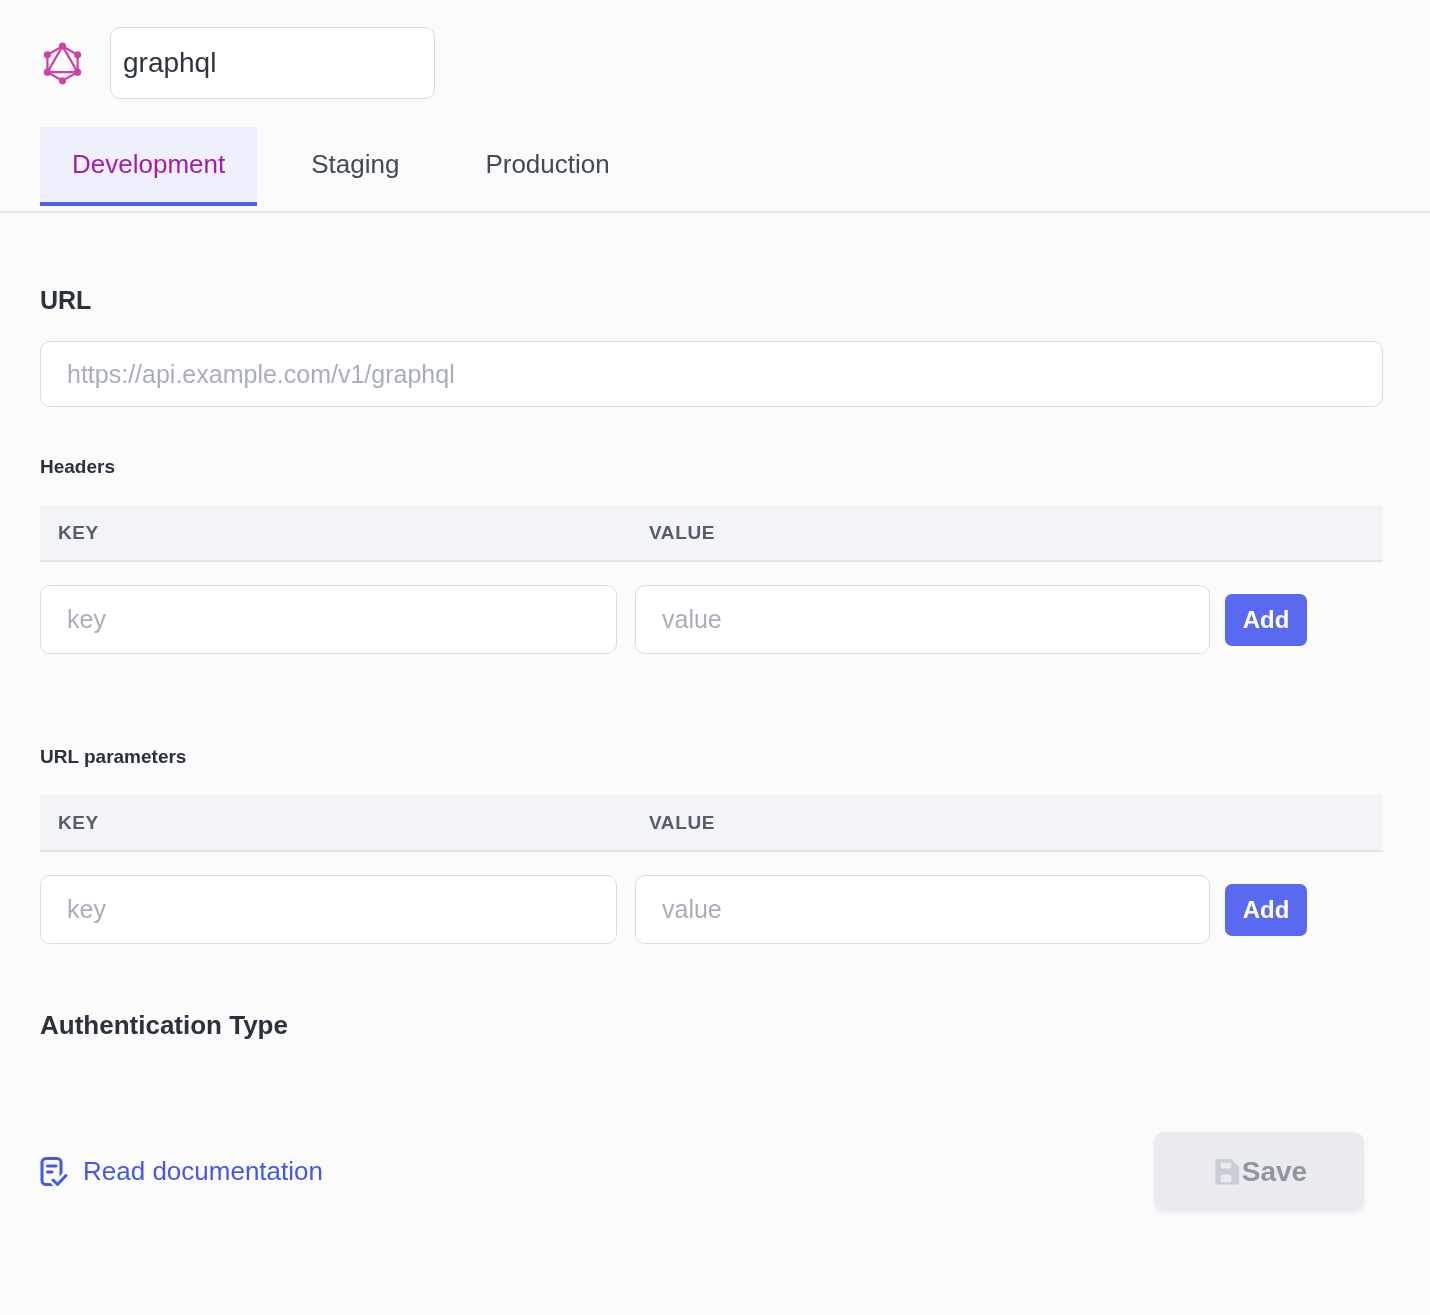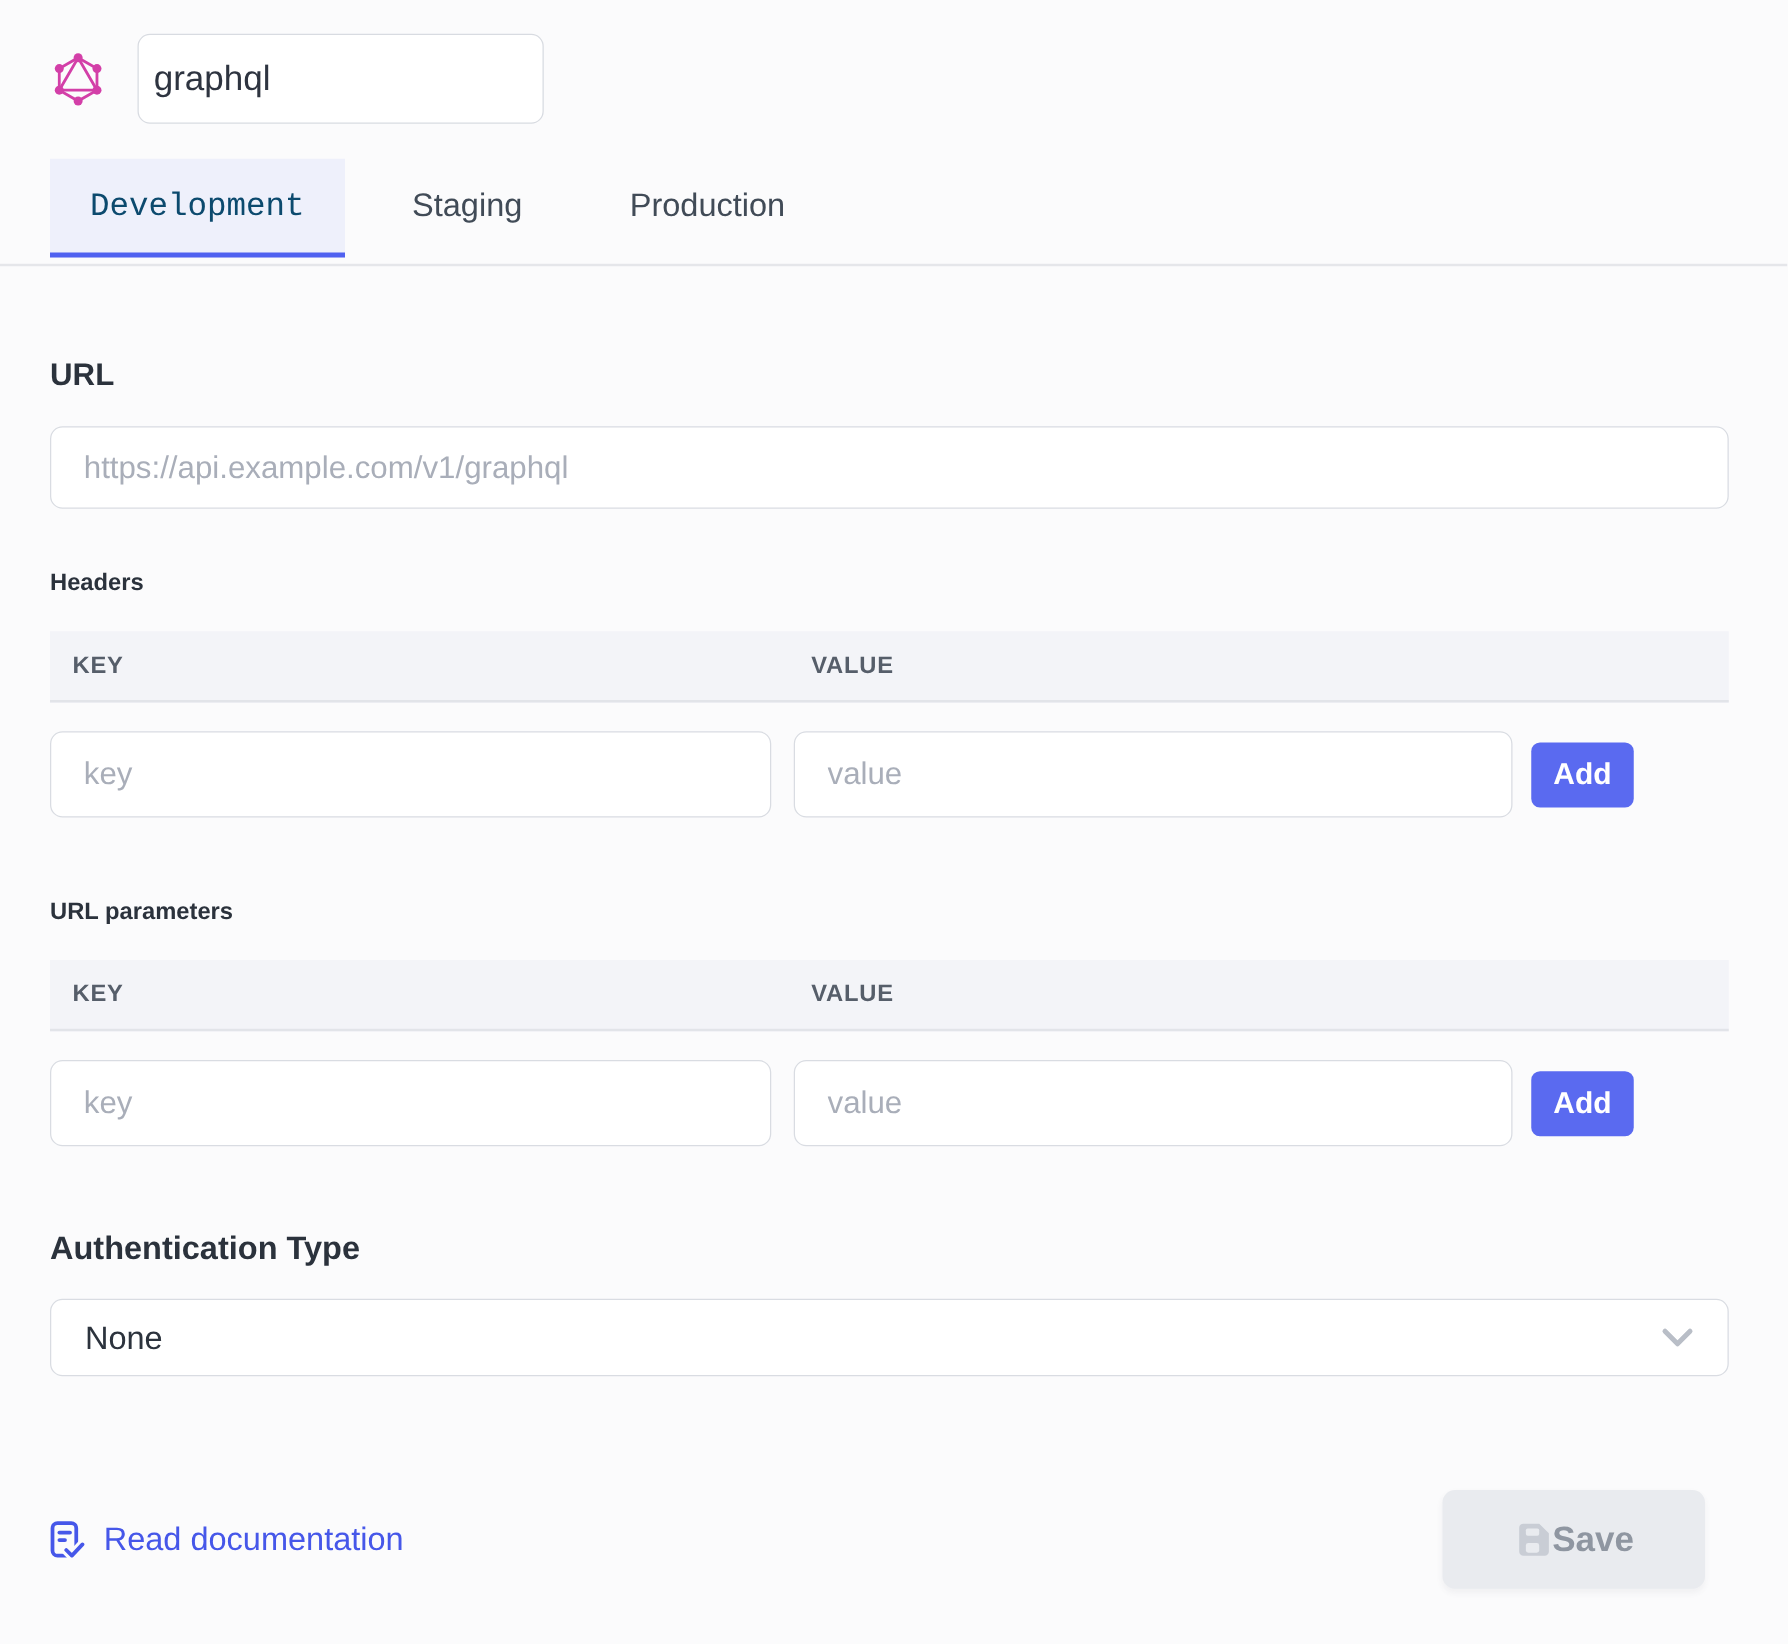--- a/index.html
+++ b/index.html
@@ -42,24 +42,23 @@
     align-items: center;
     padding: 0 32px;
     margin-right: 22px;
     font-size: 26px;
     color: #414b57;
     border-bottom: 4px solid transparent;
     cursor: pointer;
     white-space: nowrap;
   }
   .tab.active {
-    color: #0c4a6e;
+    color: #a21caf;
     background: #eef0fb;
     border-bottom-color: #5061f0;
-    font-family: Liberation Mono, monospace;
   }
   .tabs-divider {
     margin-top: 5px;
     height: 2px;
     width: 100%;
     background: #e5e6ea;
   }
   
   .content { padding: 0 47px 0 40px; }
   .field-label {
@@ -116,21 +115,21 @@
     width: 82px; height: 52px;
     border: none;
     border-radius: 7px;
     background: #5a6af0;
     color: #ffffff;
     font-family: "Liberation Sans", sans-serif;
     font-size: 24px;
     font-weight: 700;
     cursor: pointer;
   }
-  .lbl-params { margin-top: 65px; }
+  .lbl-params { margin-top: 92px; }
   .lbl-auth { margin-top: 66px; font-size: 26px; }
   
   .select {
     margin-top: 25px;
     height: 62px;
     width: 100%;
     background: #ffffff;
     border: 1px solid #d9dce2;
     border-radius: 10px;
     display: flex;
@@ -226,26 +225,20 @@
     <div class="col-key"><span class="kv-col-label">KEY</span></div>
     <div class="col-value"><span class="kv-col-label">VALUE</span></div>
   </div>
   <div class="kv-row">
     <input class="text-input kv-key-input" type="text" placeholder="key" style="">
     <input class="text-input kv-value-input" type="text" placeholder="value" style="">
     <button class="add-button">Add</button>
   </div>
 
   <div class="field-label lbl-auth">Authentication Type</div>
-  <div class="select">
-    <span class="select-value">None</span>
-    <svg class="chevron" viewBox="0 0 26 16" aria-hidden="true">
-      <polyline points="3,3 13,13 23,3" fill="none" stroke="#b9bec7" stroke-width="4" stroke-linecap="round" stroke-linejoin="round"></polyline>
-    </svg>
-  </div>
 
 </div>
 
 <div class="footer">
   <a class="docs-link">
     <svg class="docs-icon" viewBox="0 0 28 32" aria-hidden="true">
       <rect x="2" y="2.5" width="19" height="26" rx="4" fill="none" stroke="#4657e9" stroke-width="3"></rect>
       <line x1="7.5" y1="10" x2="16" y2="10" stroke="#4657e9" stroke-width="3" stroke-linecap="round"></line>
       <line x1="7.5" y1="16" x2="12" y2="16" stroke="#4657e9" stroke-width="3" stroke-linecap="round"></line>
       <polyline points="13,24 17.5,28.5 26,19.5" fill="none" stroke="#fbfbfc" stroke-width="8" stroke-linecap="round" stroke-linejoin="round"></polyline>

